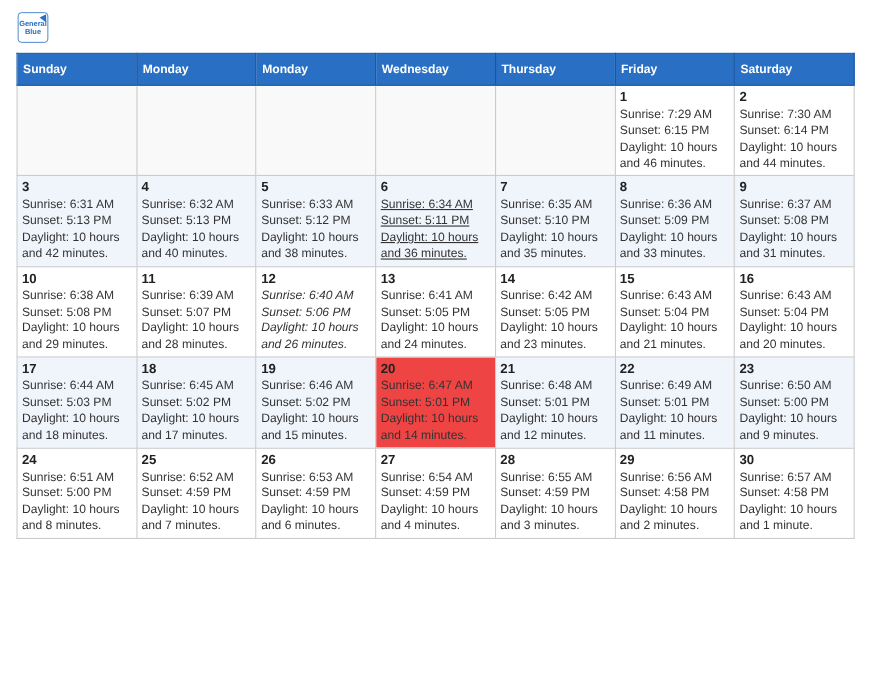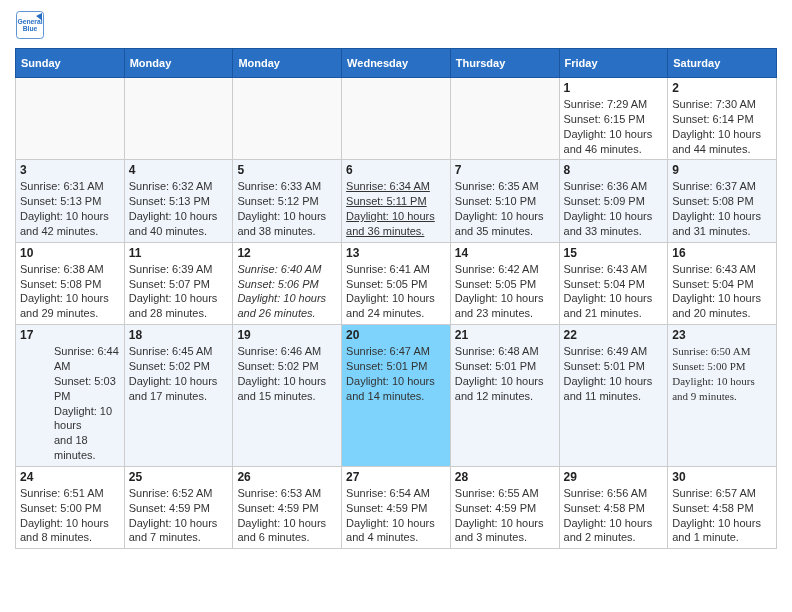--- a/index.html
+++ b/index.html
@@ -235,40 +235,40 @@
             <span class="day-num">16</span>
             <div class="cell-text" style="white-space: pre-line;">Sunrise: 6:43 AM
 Sunset: 5:04 PM
 Daylight: 10 hours
 and 20 minutes.</div>
           </td>
         </tr>
         <tr>
           <td style="background: rgb(240, 244, 251);">
             <span class="day-num">17</span>
-            <div class="cell-text" style="white-space: pre-line; margin-left: 34px;">Sunrise: 6:44 AM
+            <div class="cell-text" style="white-space: pre-line;">Sunrise: 6:44 AM
 Sunset: 5:03 PM
 Daylight: 10 hours
 and 18 minutes.</div>
           </td>
           <td style="background: rgb(240, 244, 251);">
             <span class="day-num">18</span>
             <div class="cell-text" style="white-space: pre-line;">Sunrise: 6:45 AM
 Sunset: 5:02 PM
 Daylight: 10 hours
 and 17 minutes.</div>
           </td>
           <td style="background: rgb(240, 244, 251);">
             <span class="day-num">19</span>
             <div class="cell-text" style="white-space: pre-line;">Sunrise: 6:46 AM
 Sunset: 5:02 PM
 Daylight: 10 hours
 and 15 minutes.</div>
           </td>
-          <td style="background: #7dd3fc;">
+          <td style="background: #ef4444;">
             <span class="day-num">20</span>
             <div class="cell-text" style="white-space: pre-line;">Sunrise: 6:47 AM
 Sunset: 5:01 PM
 Daylight: 10 hours
 and 14 minutes.</div>
           </td>
           <td style="background: rgb(240, 244, 251);">
             <span class="day-num">21</span>
             <div class="cell-text" style="white-space: pre-line;">Sunrise: 6:48 AM
 Sunset: 5:01 PM
@@ -277,21 +277,21 @@
           </td>
           <td style="background: rgb(240, 244, 251);">
             <span class="day-num">22</span>
             <div class="cell-text" style="white-space: pre-line;">Sunrise: 6:49 AM
 Sunset: 5:01 PM
 Daylight: 10 hours
 and 11 minutes.</div>
           </td>
           <td style="background: rgb(240, 244, 251);">
             <span class="day-num">23</span>
-            <div class="cell-text" style="white-space: pre-line; font-family: Liberation Serif, serif;">Sunrise: 6:50 AM
+            <div class="cell-text" style="white-space: pre-line;">Sunrise: 6:50 AM
 Sunset: 5:00 PM
 Daylight: 10 hours
 and 9 minutes.</div>
           </td>
         </tr>
         <tr>
           <td>
             <span class="day-num">24</span>
             <div class="cell-text" style="white-space: pre-line;">Sunrise: 6:51 AM
 Sunset: 5:00 PM

